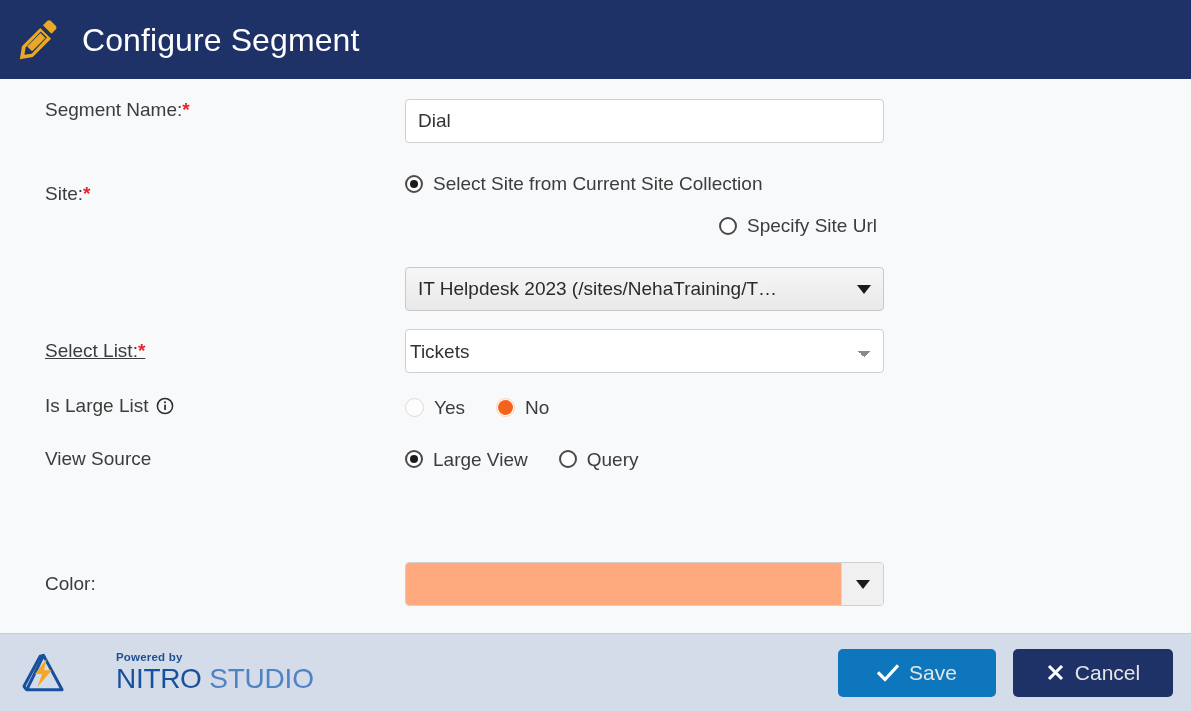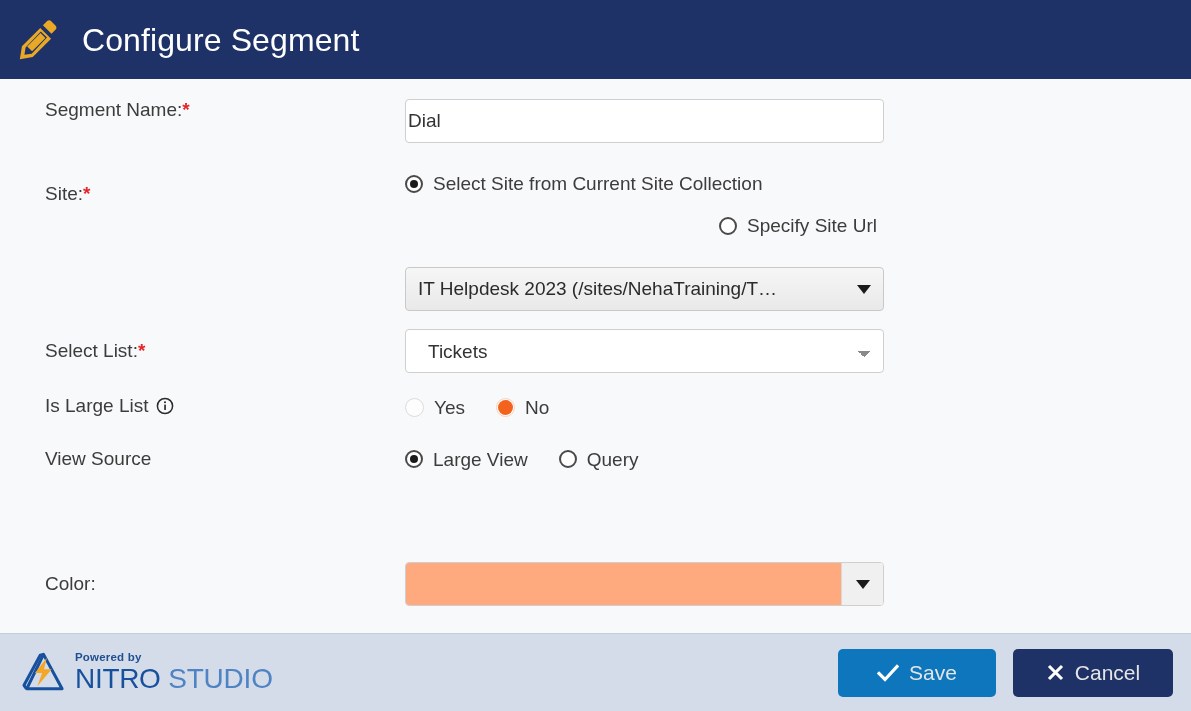--- a/index.html
+++ b/index.html
@@ -95,21 +95,21 @@
   .text-input {
     width: 479px;
     height: 44px;
     box-sizing: border-box;
     border: 1px solid #cfcfcf;
     border-radius: 4px;
     background: #ffffff;
     font-family: "Liberation Sans", sans-serif;
     font-size: 19px;
     color: #333333;
-    padding: 0 2px;
+    padding: 0 12px;
     outline: none;
   }
 
   
   .radio-group {
     display: flex;
     align-items: center;
   }
   .radio-group.stacked {
     display: block;
@@ -219,21 +219,21 @@
   .native-select {
     width: 479px;
     height: 44px;
     box-sizing: border-box;
     border: 1px solid #cfcfcf;
     border-radius: 4px;
     background: #ffffff;
     font-family: "Liberation Sans", sans-serif;
     font-size: 19px;
     color: #333333;
-    padding: 0 22px;
+    padding: 0 4px;
     -webkit-appearance: none;
     -moz-appearance: none;
     appearance: none;
     outline: none;
     background-image:
       linear-gradient(45deg, transparent 50%, #8a8a8a 50%),
       linear-gradient(135deg, #8a8a8a 50%, transparent 50%);
     background-position:
       calc(100% - 19px) 21px,
       calc(100% - 13px) 21px;
@@ -273,21 +273,22 @@
     background: #d5dce9;
     border-top: 1px solid #c4cddd;
     display: flex;
     align-items: center;
     justify-content: space-between;
     padding: 0 18px 0 22px;
     box-sizing: border-box;
   }
   .brand {
     display: flex;
-    align-items: flex-start;
+    align-items: center;
+    gap: 41px;
   }
   .brand-mark {
     width: 44px;
     height: 40px;
     margin-right: 9px;
     flex: 0 0 44px;
   }
   .brand-text {
     display: flex;
     flex-direction: column;
@@ -385,21 +386,21 @@
       <div class="label-col"></div>
       <div class="field-col">
         <div class="legacy-select">
           <span class="ls-text">IT Helpdesk 2023 (/sites/NehaTraining/T…</span>
           <span class="caret-down"></span>
         </div>
       </div>
     </div>
 
     <div class="row" style="top:250px;">
-      <div class="label-col" style="padding-top:11px;"><span>Select List:</span><span class="req">*</span></div>
+      <div class="label-col" style="padding-top:11px;text-decoration:underline;"><span>Select List:</span><span class="req">*</span></div>
       <div class="field-col">
         <select class="native-select">
           <option>Tickets</option>
         </select>
       </div>
     </div>
 
     <div class="row" style="top:316px; align-items:center;">
       <div class="label-col"><span>Is Large List</span><span class="info-icon"><svg width="18" height="18" viewBox="0 0 18 18" aria-hidden="true">
               <circle cx="9" cy="9" r="7.6" fill="none" stroke="#2b2b2b" stroke-width="1.5"></circle>

